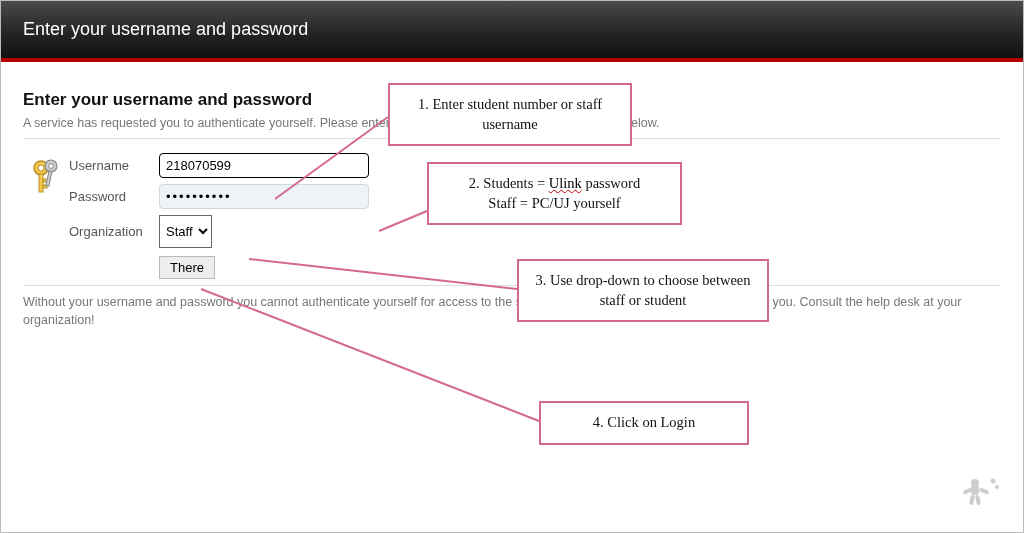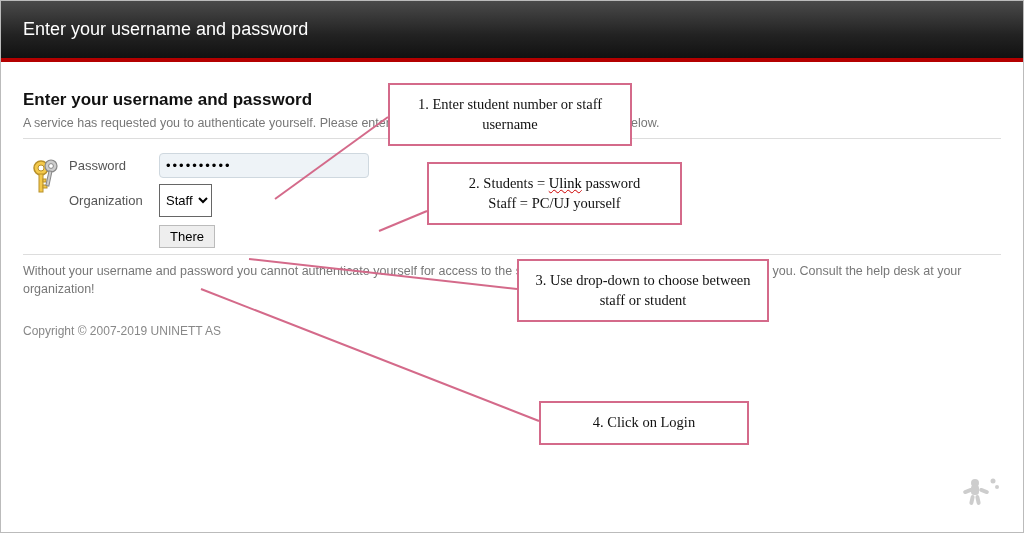--- a/index.html
+++ b/index.html
@@ -164,41 +164,44 @@
             <rect x="15" y="28" width="4" height="3" fill="#f4c94b" stroke="#b8902a"></rect>
             <rect x="15" y="22" width="3" height="3" fill="#f4c94b" stroke="#b8902a"></rect>
             <circle cx="23" cy="9" r="6" fill="#ccc" stroke="#888" stroke-width="1.2"></circle>
             <circle cx="23" cy="9" r="2.4" fill="#fff" stroke="#888"></circle>
             <rect x="21" y="14" width="3" height="15" fill="#ccc" stroke="#888" transform="rotate(12 22 14)"></rect>
           </g>
         </svg>
       </div>
       <div class="fields">
         <div class="formrow">
+          <div class="labelc">Username</div>
+          <input type="text" value="218070599" style="">
+        </div>
+        <div class="formrow">
           <div class="labelc">Password</div>
           <input type="password" value="••••••••••" style="">
         </div>
         <div class="formrow">
           <div class="labelc">Organization</div>
           <select>
             <option selected="">Staff</option>
           </select>
         </div>
         <div class="formrow">
           <div class="labelc"></div>
           <button class="login">There</button>
         </div>
       </div>
     </div>
 
     <div class="helpsection">
       <div class="helptext">Without your username and password you cannot authenticate yourself for access to the service. There may be someone that can help you. Consult the help desk at your organization!</div>
     </div>
 
-    <div class="copyright">Copyright © 2007-2019 UNINETT AS</div>
   </div>
 
   <div class="callout" style="left:387px; top:82px; width:244px;">
     <span>1. Enter student number or staff username</span>
   </div>
 
   <div class="callout" style="left:426px; top:161px; width:255px;">
     <span>2. Students = </span><span class="red-underline">Ulink</span><span> password</span><br>
     <span>Staff = PC/UJ yourself</span>
   </div>

